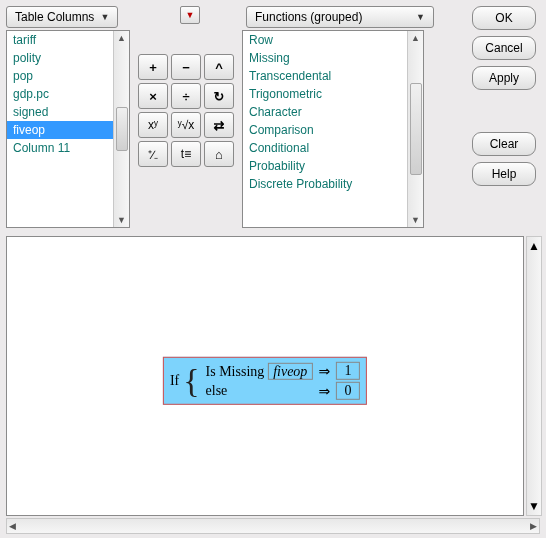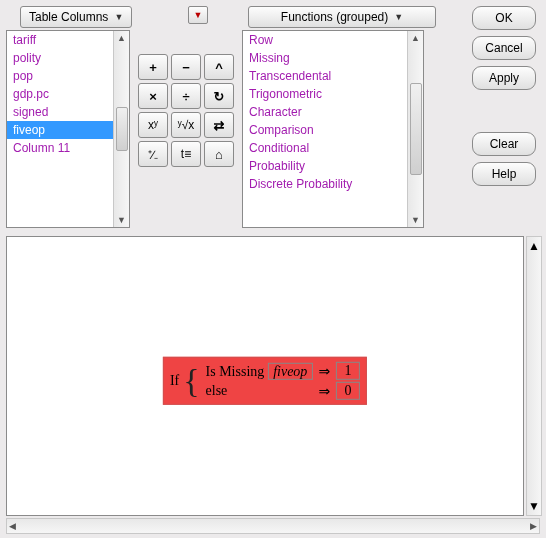--- a/index.html
+++ b/index.html
@@ -1,38 +1,38 @@
 <!DOCTYPE html>
 <html><head>
 <meta charset="utf-8">
 <style>
 html,body{margin:0;padding:0;font-family:"Segoe UI",Tahoma,sans-serif;font-size:12px;background:#eee}
 #app{width:546px;height:538px;position:relative;background:#eceaeb;box-sizing:border-box}
-.top-row{display:flex;align-items:flex-start;padding:6px 6px 0 20px;}
+.top-row{display:flex;align-items:flex-start;padding:6px 6px 0 6px;gap:6px}
 .dropdown-btn{background:linear-gradient(#fdfdfd,#e0e0e0);border:1px solid #8a8a8a;border-radius:3px;height:20px;display:inline-flex;align-items:center;justify-content:center;padding:0 8px;cursor:pointer;font-size:12px;color:#000}
 .dropdown-btn .tri{margin-left:6px;font-size:9px;color:#333}
 .little-red{width:18px;height:16px;border:1px solid #8a8a8a;border-radius:2px;background:linear-gradient(#fdfdfd,#e0e0e0);display:flex;align-items:center;justify-content:center;color:#b00;font-size:9px;cursor:pointer}
 .mid-row{display:flex;padding:2px 6px 6px 6px;gap:6px;align-items:flex-start}
 .listbox{background:#fff;border:1px solid #8a8a8a;width:122px;height:196px;display:flex}
 .listbox-inner{flex:1;overflow:hidden}
-.listbox-item{padding:2px 6px;color:#a21caf;cursor:pointer;white-space:nowrap}
+.listbox-item{padding:2px 6px;color:#0f766e;cursor:pointer;white-space:nowrap}
 .listbox-item.selected{background:#3399ff;color:#fff}
 .vscroll{width:16px;background:linear-gradient(90deg,#e8e8e8,#f6f6f6);border-left:1px solid #c8c8c8;display:flex;flex-direction:column;align-items:center;justify-content:space-between;padding:2px 0;box-sizing:border-box}
 .vscroll .arrow{font-size:9px;color:#555;cursor:pointer}
 .vscroll .thumb{flex:0 0 42px;width:10px;background:linear-gradient(#f0f0f0,#cfcfcf);border:1px solid #aaa;border-radius:2px;margin:2px 0}
 .funclist{width:180px}
 .keypad{display:grid;grid-template-columns:repeat(3,30px);grid-auto-rows:26px;gap:3px;margin-top:24px}
 .kbtn{border:1px solid #8a8a8a;border-radius:3px;background:linear-gradient(#fdfdfd,#e0e0e0);display:flex;align-items:center;justify-content:center;font-size:13px;color:#000;cursor:pointer;font-weight:bold}
 .kbtn.small{font-size:12px;font-weight:normal}
 .keypad-area{width:100px;display:flex;flex-direction:column;align-items:center}
 .right-buttons{position:absolute;right:10px;top:6px;display:flex;flex-direction:column;gap:6px}
 .rbtn{width:62px;height:22px;border:1px solid #8a8a8a;border-radius:9px;background:linear-gradient(#fdfdfd,#e0e0e0);display:flex;align-items:center;justify-content:center;cursor:pointer;font-size:12px}
 .spacer{height:30px}
 .formula-area{position:absolute;left:6px;right:22px;top:236px;bottom:22px;background:#fff;border:1px solid #8a8a8a}
-.formula-box{position:absolute;left:50%;top:50%;transform:translate(-50%,-40%);border:1px solid #d05050;padding:4px 6px;background:#ef4444;display:flex;align-items:center;gap:4px;font-size:14px}
+.formula-box{position:absolute;left:50%;top:50%;transform:translate(-50%,-40%);border:1px solid #d05050;padding:4px 6px;background:#7dd3fc;display:flex;align-items:center;gap:4px;font-size:14px}
 .brace{font-size:34px;font-family:"Times New Roman",serif;line-height:32px;margin-right:2px;color:#222}
 .cond-grid{display:grid;grid-template-columns:auto auto auto;row-gap:2px;column-gap:6px;align-items:center}
 .func-label{font-family:"Times New Roman",serif}
 .argbox{border:1px solid #888;padding:0 4px;font-style:italic;font-family:"Times New Roman",serif}
 .arrow-imp{font-family:"Times New Roman",serif}
 .resbox{border:1px solid #888;padding:0 6px;font-family:"Times New Roman",serif;text-align:center;min-width:10px}
 .hscroll{position:absolute;left:6px;right:6px;bottom:4px;height:16px;background:linear-gradient(#e8e8e8,#f6f6f6);border:1px solid #c8c8c8;display:flex;align-items:center;justify-content:space-between;padding:0 2px;box-sizing:border-box}
 .hscroll .arrow{font-size:9px;color:#555;cursor:pointer}
 .vscroll-outer{position:absolute;right:4px;top:236px;bottom:22px;width:16px;background:linear-gradient(90deg,#e8e8e8,#f6f6f6);border:1px solid #c8c8c8;display:flex;flex-direction:column;align-items:center;justify-content:space-between;padding:2px 0;box-sizing:border-box}
 </style>
@@ -47,21 +47,21 @@
         <span>Table Columns</span>
         <span class="tri">▼</span>
       </div>
     </div>
     <div class="keypad-area">
       <div class="little-red">
         <span>▼</span>
       </div>
     </div>
     <div style="width:186px">
-      <div class="dropdown-btn" style="width:170px;justify-content:center">
+      <div class="dropdown-btn" style="width:170px;justify-content:space-between">
         <span>Functions (grouped)</span>
         <span class="tri">▼</span>
       </div>
     </div>
   </div>
 
   <div class="mid-row">
 
     <div class="listbox">
       <div class="listbox-inner" id="cols-list">

